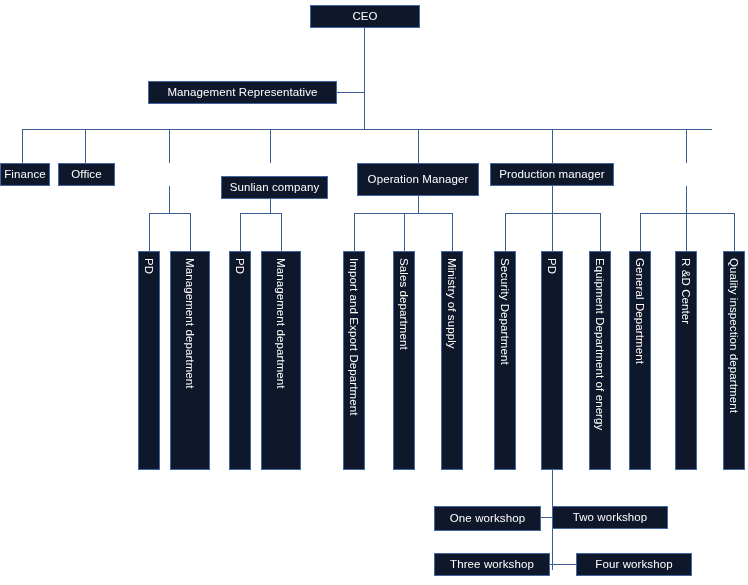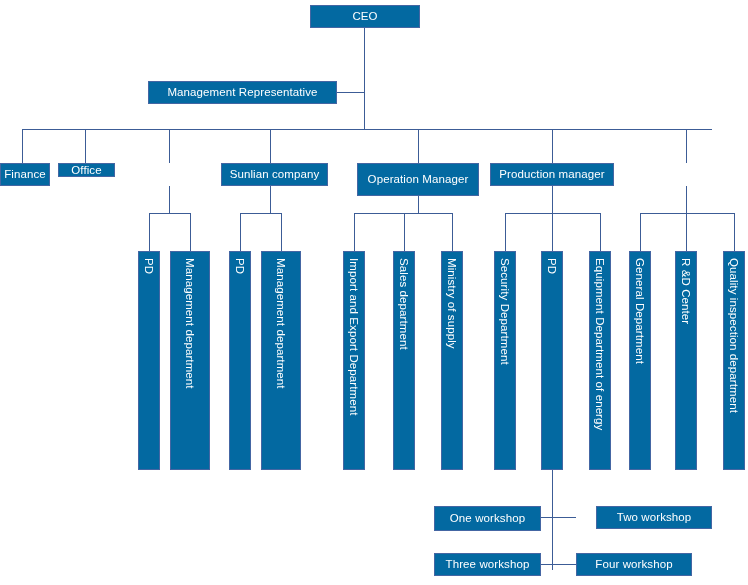--- a/index.html
+++ b/index.html
@@ -17,21 +17,21 @@
     width: 748px;
     height: 585px;
     background: #ffffff;
     overflow: hidden;
   }
 
   
   .node {
     position: absolute;
     box-sizing: border-box;
-    background: #0369a1;
+    background: #0f172a;
     border: 1px solid #4466a3;
     color: #ffffff;
     font-size: 11.5px;
     line-height: 1.1;
     display: flex;
     align-items: center;
     justify-content: center;
     text-align: center;
     letter-spacing: 0.1px;
     white-space: nowrap;
@@ -113,24 +113,24 @@
     <span>CEO</span>
   </div>
 
   <div class="node" style="left:148px; top:81px; width:189px; height:23px;">
     <span>Management Representative</span>
   </div>
 
   <div class="node" style="left:0px; top:163px; width:50px; height:23px;">
     <span>Finance</span>
   </div>
-  <div class="node" style="left:58px; top:163px; width:57px; height:14px;text-align:center;">
+  <div class="node" style="left:58px; top:163px; width:57px; height:23px;text-align:center;">
     <span>Office</span>
   </div>
-  <div class="node" style="left:221px; top:163px; width:107px; height:23px;">
+  <div class="node" style="left:221px; top:176px; width:107px; height:23px;">
     <span>Sunlian company</span>
   </div>
   <div class="node" style="left:357px; top:163px; width:122px; height:33px;">
     <span>Operation Manager</span>
   </div>
   <div class="node" style="left:490px; top:163px; width:124px; height:23px;">
     <span>Production manager</span>
   </div>
 
   <div class="node vert" style="left:138px; top:251px; width:22px; height:219px;">
@@ -173,23 +173,23 @@
   <div class="node vert" style="left:675px; top:251px; width:22px; height:219px;">
     <span>R &amp;D Center</span>
   </div>
   <div class="node vert" style="left:723px; top:251px; width:22px; height:219px;">
     <span>Quality inspection department</span>
   </div>
 
   <div class="node" style="left:434px; top:506px; width:107px; height:25px;">
     <span>One workshop</span>
   </div>
-  <div class="node" style="left:596px; top:506px; width:116px; height:23px;">
+  <div class="node" style="left:552px; top:506px; width:116px; height:23px;">
     <span>Two workshop</span>
   </div>
-  <div class="node" style="left:434px; top:553px; width:107px; height:23px;">
+  <div class="node" style="left:434px; top:553px; width:116px; height:23px;">
     <span>Three workshop</span>
   </div>
   <div class="node" style="left:576px; top:553px; width:116px; height:23px;">
     <span>Four workshop</span>
   </div>
 
 </div>
 
 </body></html>

